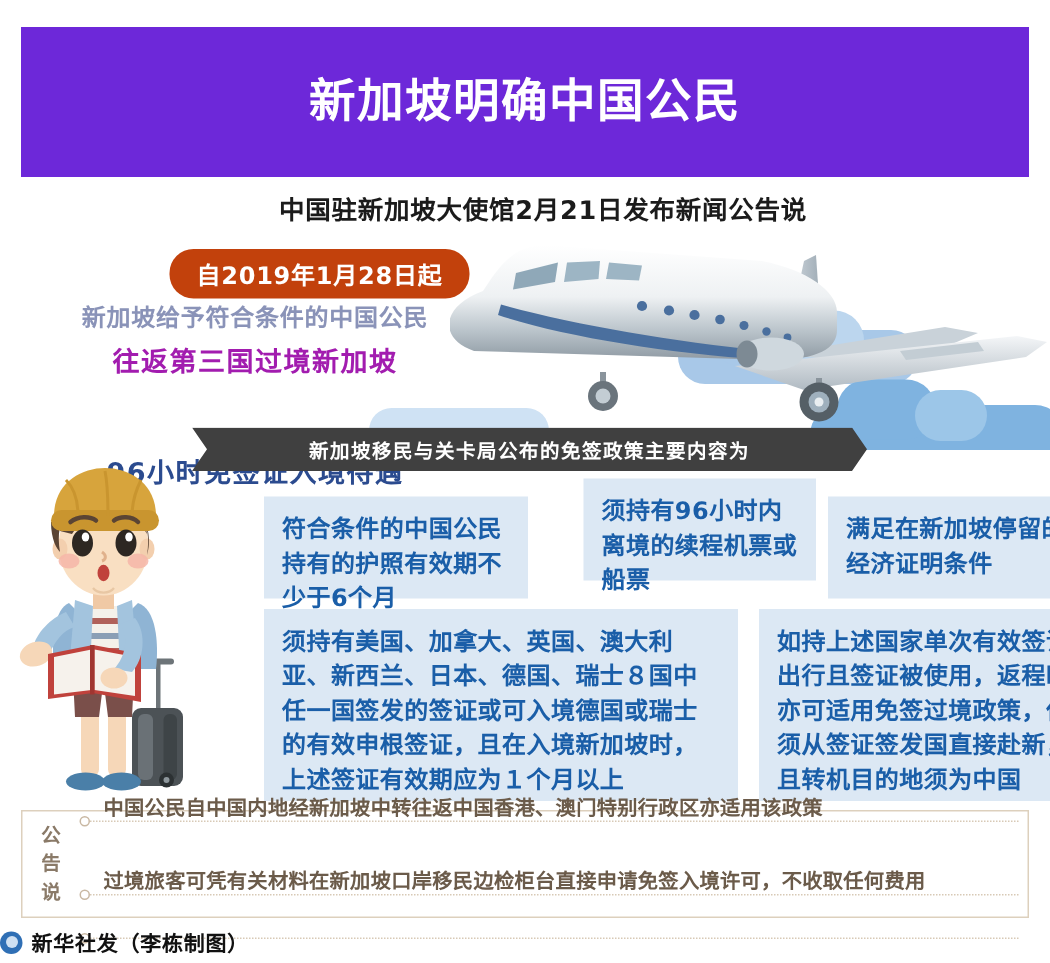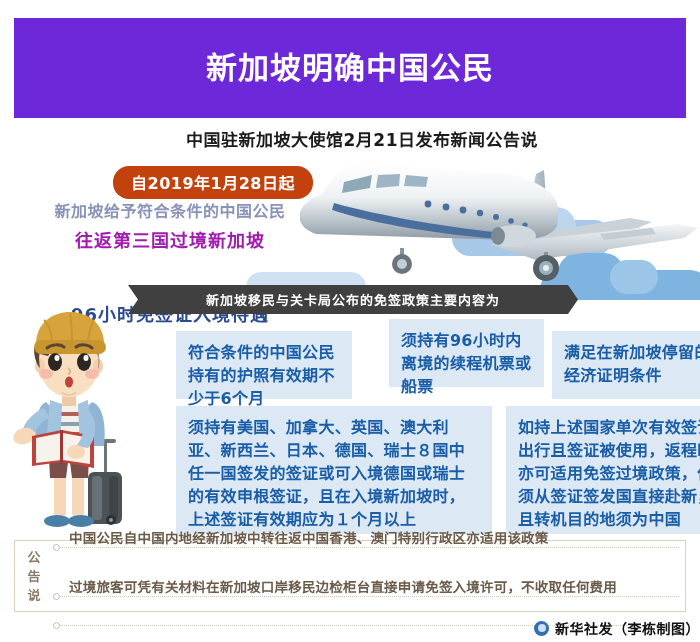--- a/index.html
+++ b/index.html
@@ -100,21 +100,21 @@
   }
   .ann-bullet{
     position:absolute;left:0px;bottom:-4.5px;width:7px;height:7px;
     border:1.5px solid #c9b8a3;border-radius:50%;background:#fff;box-sizing:border-box;
   }
   .ann-text{color:#6b5b4a;font-size:13.5px;font-weight:bold;letter-spacing:0.2px;white-space:nowrap;}
 
   
   .footer{
     position:absolute;left:0;top:618px;width:700px;
-    display:flex;align-items:center;justify-content:flex-end;gap:6px;
+    display:flex;align-items:center;justify-content:flex-start;gap:6px;
   }
   .footer-logo{width:15px;height:15px;border-radius:50%;background:#2f6fb5;position:relative;}
   .footer-logo:after{
     content:"";position:absolute;left:3.5px;top:3.5px;width:8px;height:8px;
     border-radius:50%;background:#cfe0f2;
   }
   .footer-text{font-size:14px;color:#111;font-weight:bold;letter-spacing:0.5px;}
 
   
   .traveler{position:absolute;left:10px;top:312px;width:140px;height:228px;}

